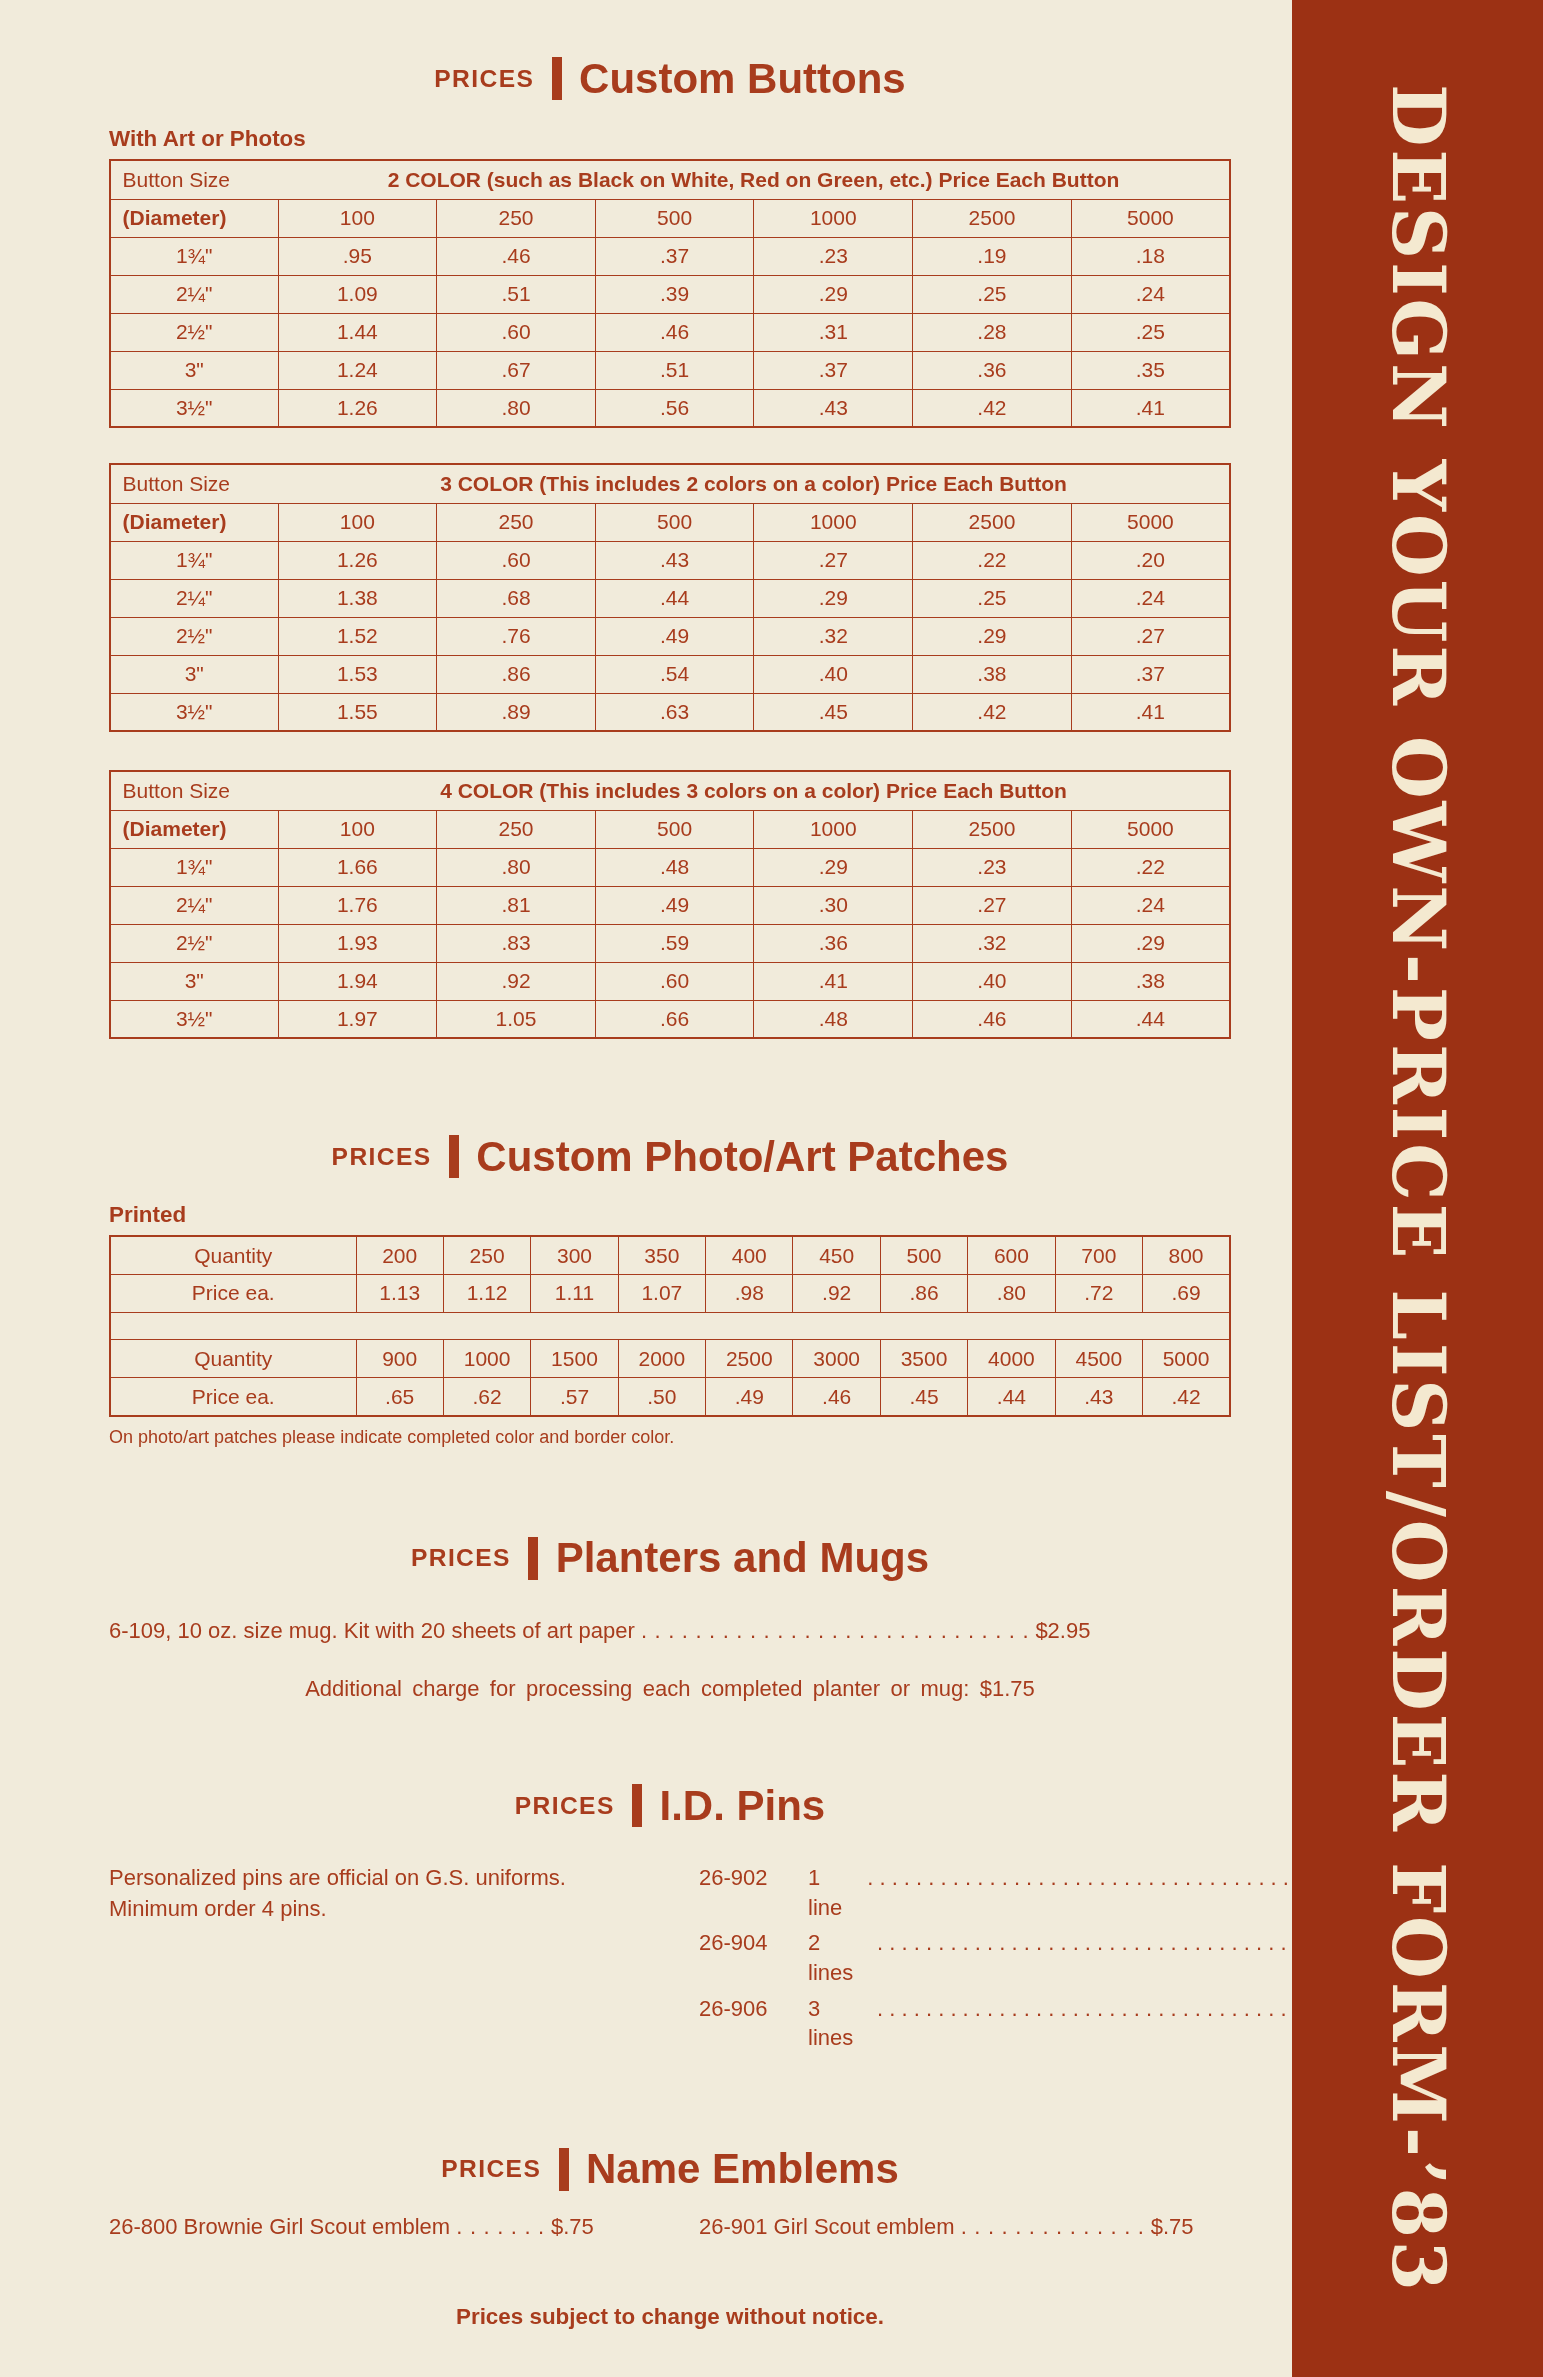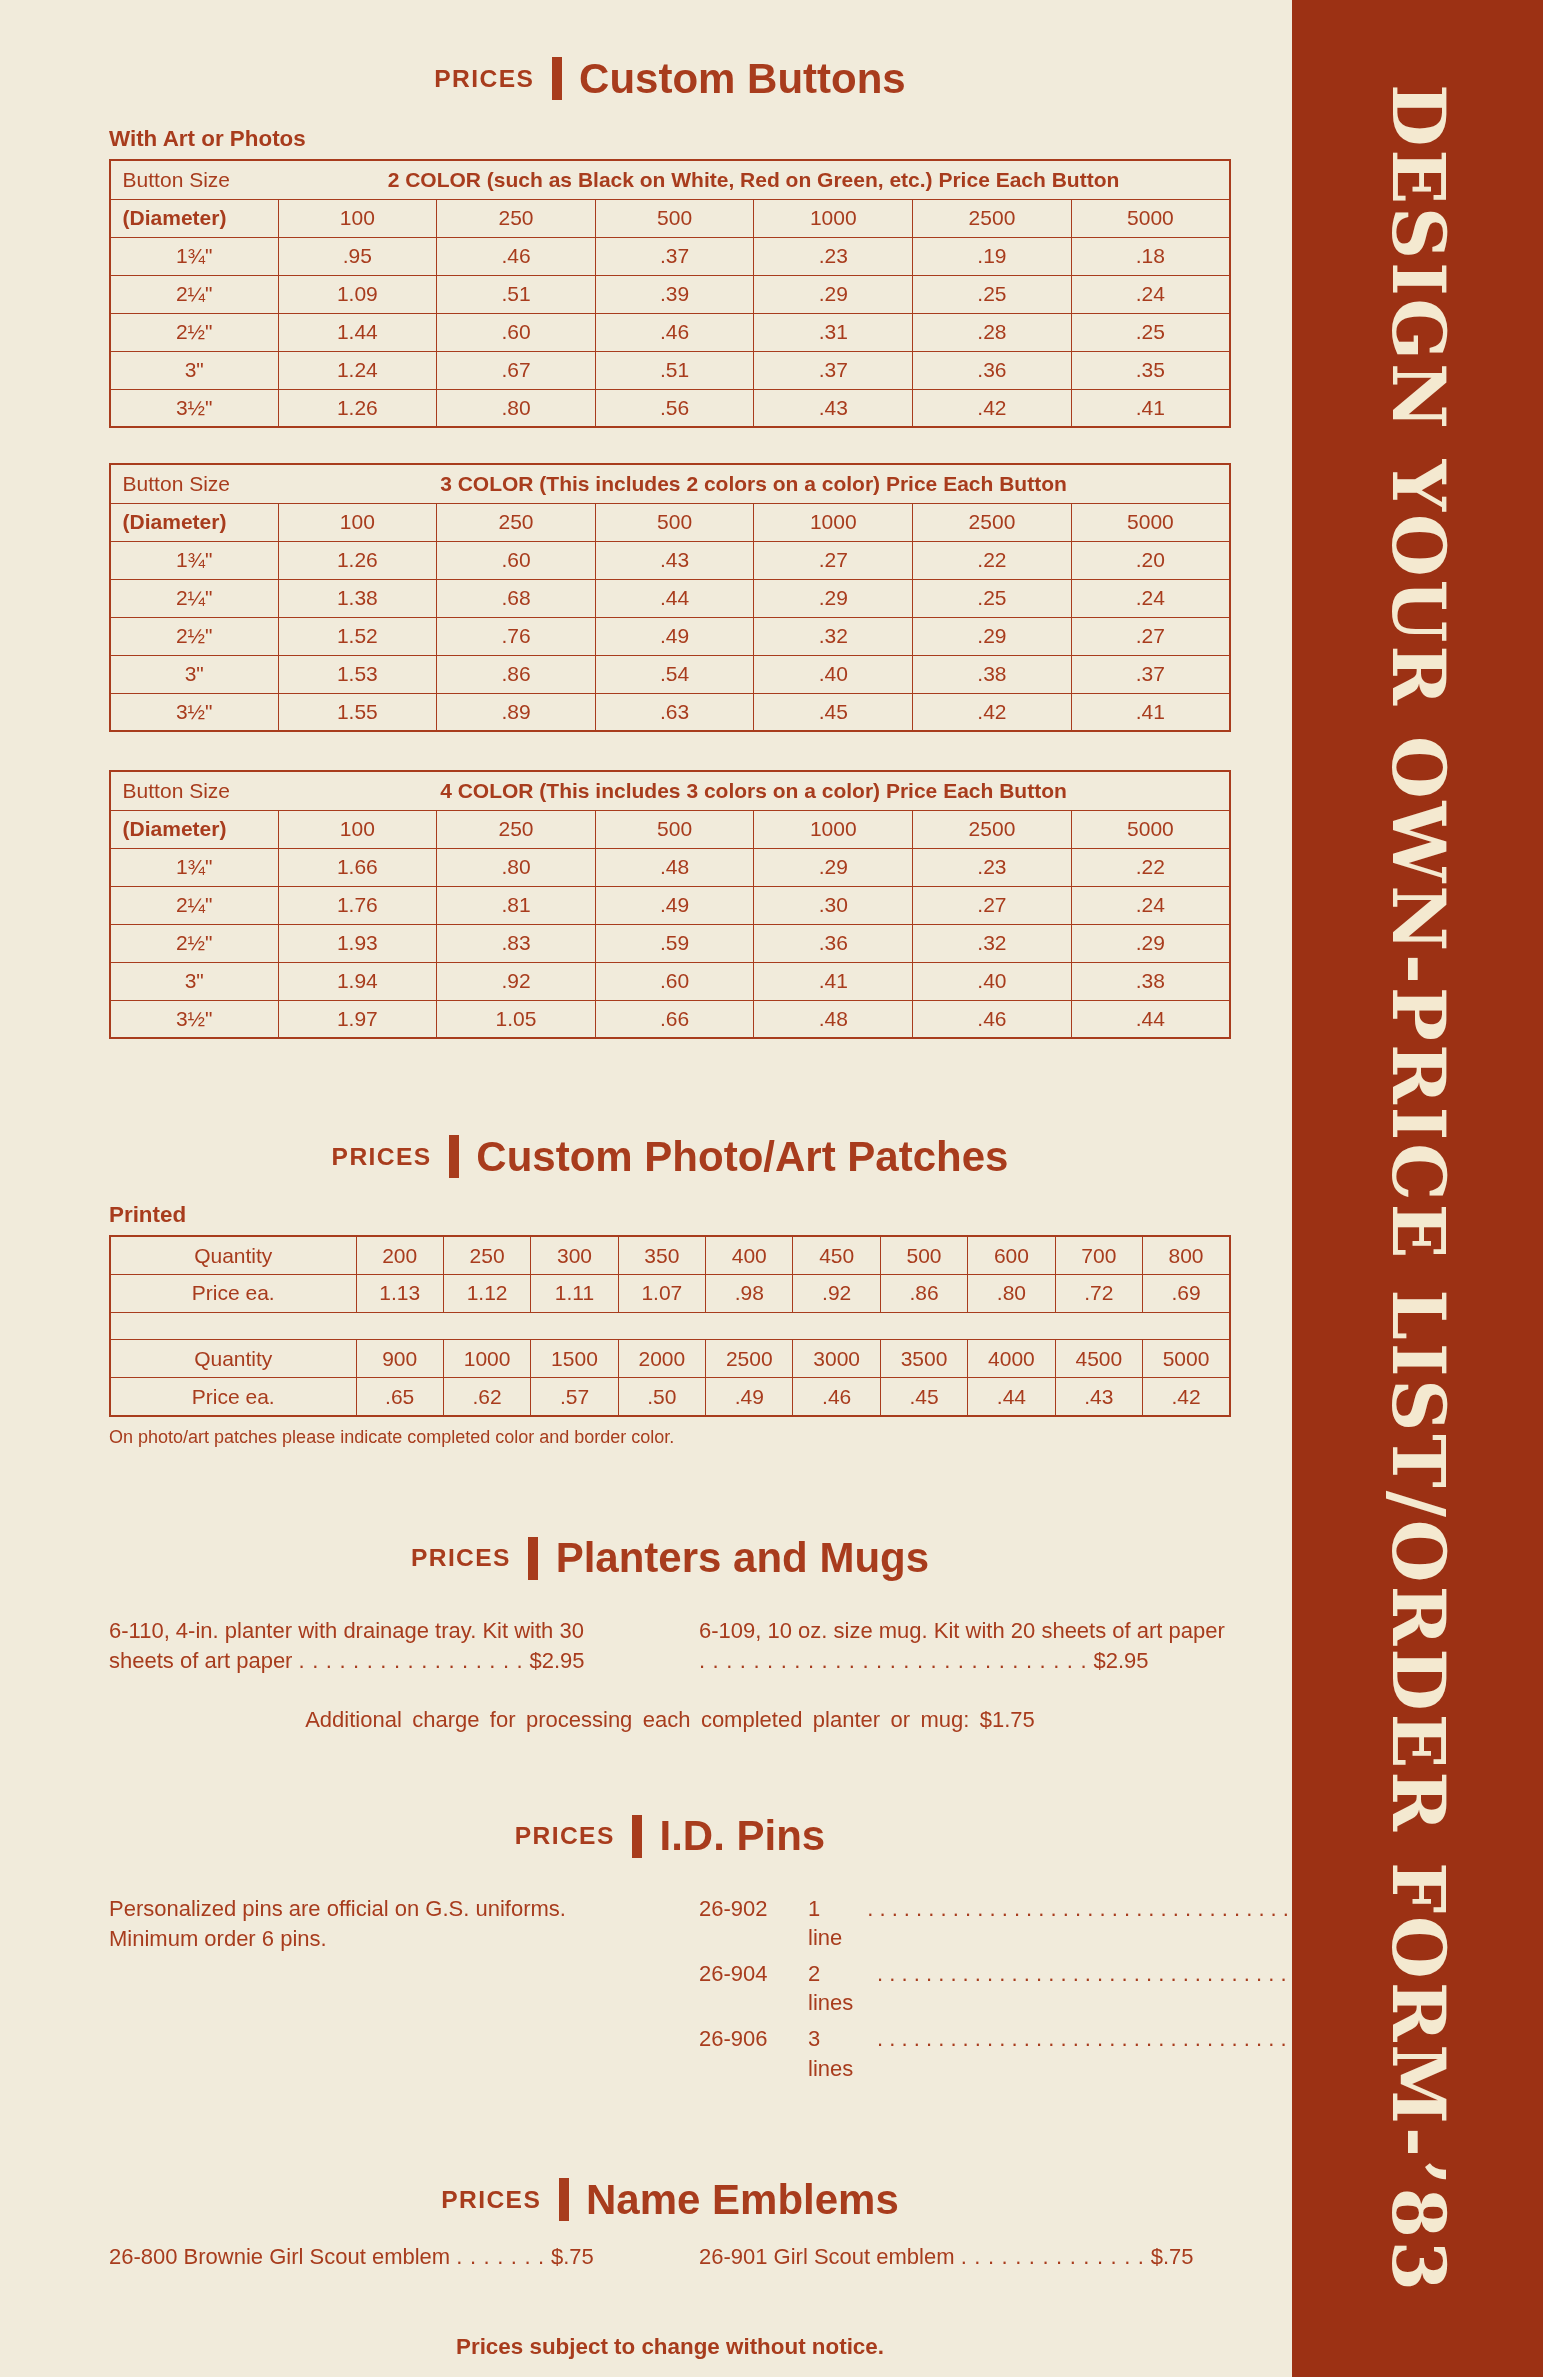--- a/index.html
+++ b/index.html
@@ -371,40 +371,37 @@
 
     <div class="table-note">On photo/art patches please indicate completed color and border color.</div>
 
     <div class="section-heading mt-head3">
       <span class="kicker">PRICES</span>
       <span class="heading-bar"></span>
       <span class="section-title">Planters and Mugs</span>
     </div>
 
     <div class="two-col mt-planters">
-      <p class="col-left body-text">
-        <span>6-110, 4-in. planter with drainage tray. Kit with 30 sheets of art paper </span><span class="inline-dots">. . . . . . . . . . . . . . . . .</span><span> $2.95</span>
-      </p>
       <p class="col-right body-text">
         <span>6-109, 10 oz. size mug. Kit with 20 sheets of art paper </span><span class="inline-dots">. . . . . . . . . . . . . . . . . . . . . . . . . . . . .</span><span> $2.95</span>
       </p>
     </div>
 
     <p class="centered-note mt-additional">Additional charge for processing each completed planter or mug: $1.75</p>
 
     <div class="section-heading mt-head4">
       <span class="kicker">PRICES</span>
       <span class="heading-bar"></span>
       <span class="section-title">I.D. Pins</span>
     </div>
 
     <div class="two-col mt-pins">
       <div class="col-left body-text">
         <p>Personalized pins are official on G.S. uniforms.</p>
-        <p>Minimum order 6 pins.</p>
+        <p>Minimum order 4 pins.</p>
       </div>
       <div class="col-right">
         <div class="leader-line">
           <span class="code">26-902</span>
           <span>1 line</span>
           <span class="leader">. . . . . . . . . . . . . . . . . . . . . . . . . . . . . . . . . . . . . . . . . . . . . . . . . .</span>
           <span>$1.25</span>
         </div>
         <div class="leader-line">
           <span class="code">26-904</span>

